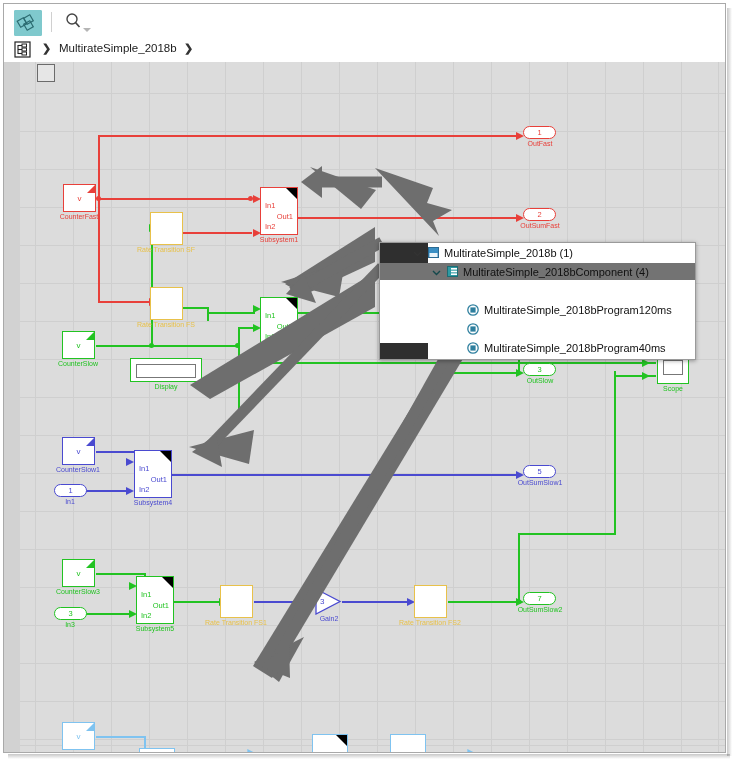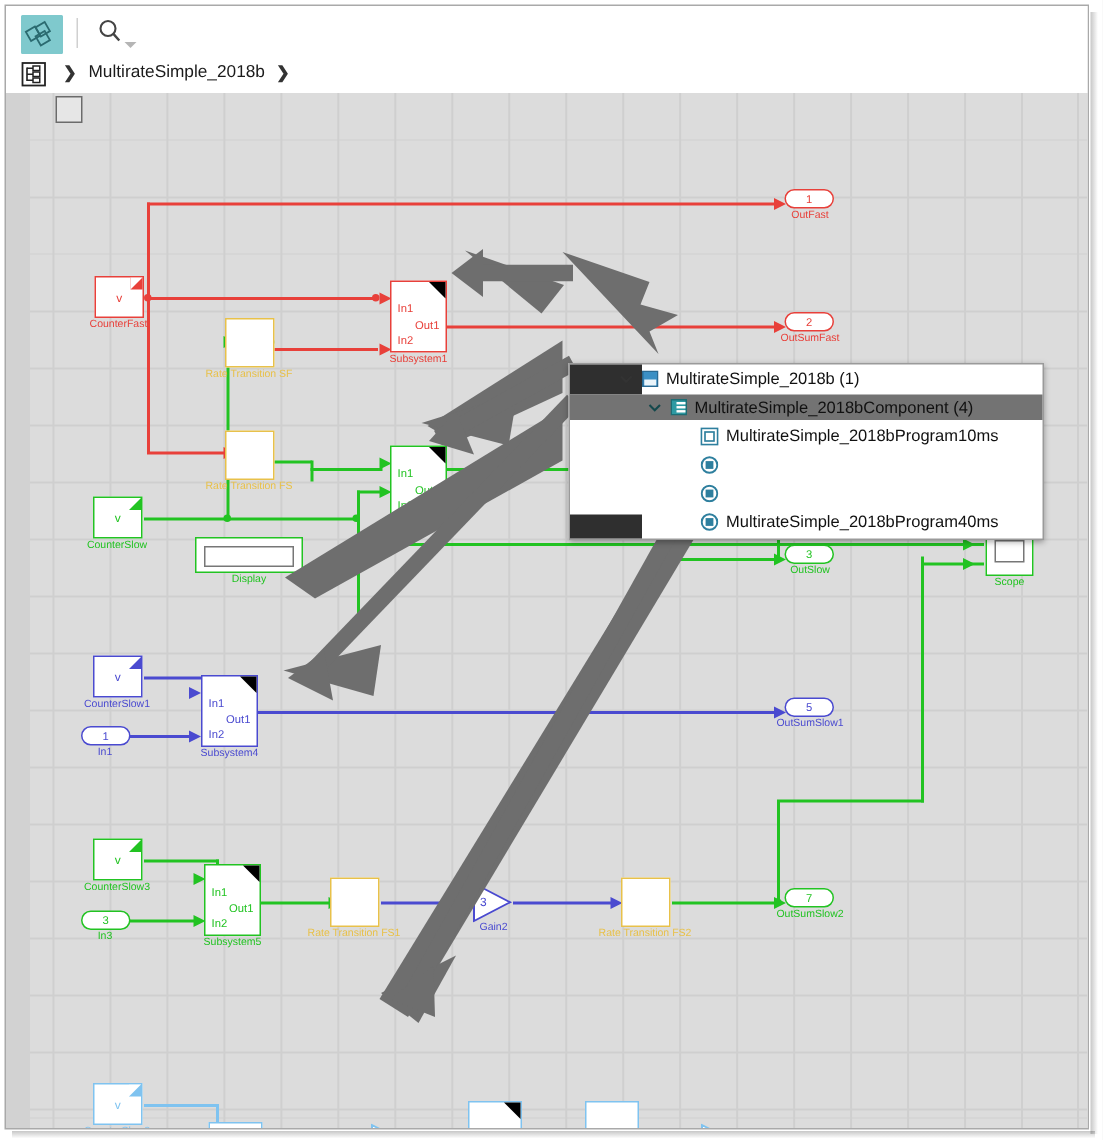--- a/index.html
+++ b/index.html
@@ -410,37 +410,29 @@
             <g fill="#fff">
                 <rect x="4" y="2" width="6" height="1.6"></rect>
                 <rect x="4" y="4.7" width="6" height="1.6"></rect>
                 <rect x="4" y="7.4" width="6" height="1.6"></rect>
               </g>
           </svg>
         </span>
         <span class="tlabel" style="left:83px">MultirateSimple_2018bComponent (4)</span>
       </div>
 
-      <div class="trow" style="top:39px">
-        <span class="chev" style="left:87px;top:3px;width:12px;height:12px">
-          <svg width="12" height="12" viewBox="0 0 12 12">
-            <rect x="0.5" y="0.5" width="11" height="11" fill="#fff" stroke="#2e7f9e" stroke-width="1.3"></rect>
-            <rect x="3" y="3" width="6" height="6" fill="#fff" stroke="#2e7f9e" stroke-width="1.1"></rect>
-          </svg>
-        </span>
-        <span class="tlabel" style="left:104px">MultirateSimple_2018bProgram10ms</span>
-      </div>
 
       <div class="trow" style="top:58px">
         <span class="chev" style="left:87px;top:3px;width:12px;height:12px">
           <svg width="12" height="12" viewBox="0 0 12 12">
             <circle cx="6" cy="6" r="5.2" fill="#fff" stroke="#2e7f9e" stroke-width="1.3"></circle>
             <rect x="3.4" y="3.4" width="5.2" height="5.2" fill="#2e7f9e"></rect>
           </svg>
         </span>
+        <span class="tlabel" style="left:104px">MultirateSimple_2018bProgram120ms</span>
       </div>
 
       <div class="trow" style="top:77px">
         <span class="chev" style="left:87px;top:3px;width:12px;height:12px">
           <svg width="12" height="12" viewBox="0 0 12 12">
             <circle cx="6" cy="6" r="5.2" fill="#fff" stroke="#2e7f9e" stroke-width="1.3"></circle>
             <rect x="3.4" y="3.4" width="5.2" height="5.2" fill="#2e7f9e"></rect>
           </svg>
         </span>
       </div>

